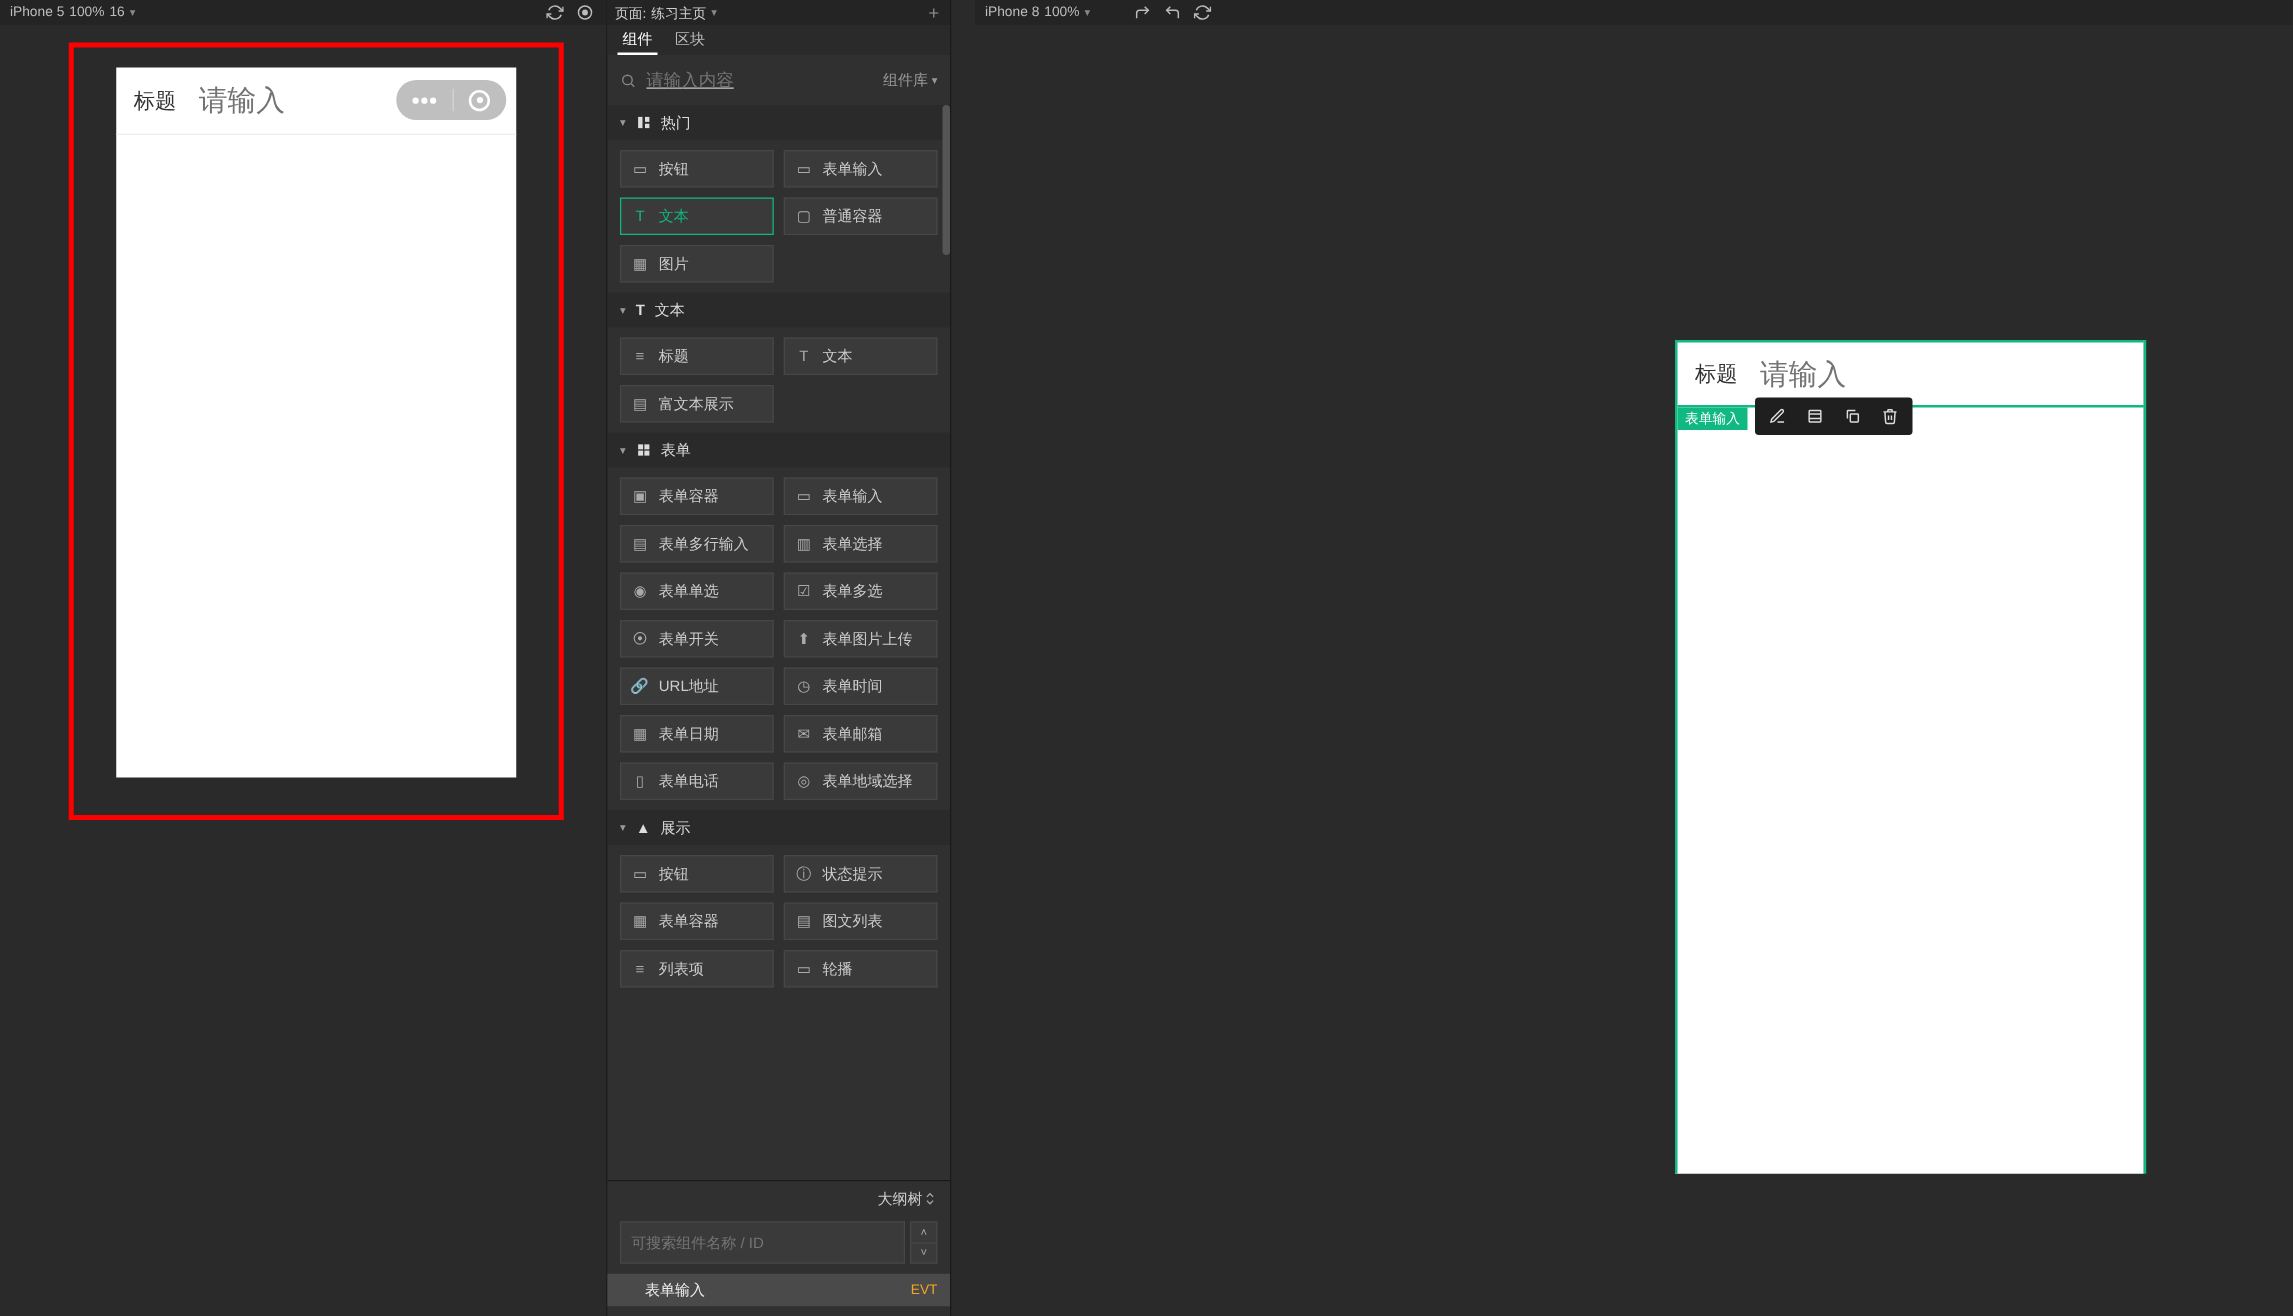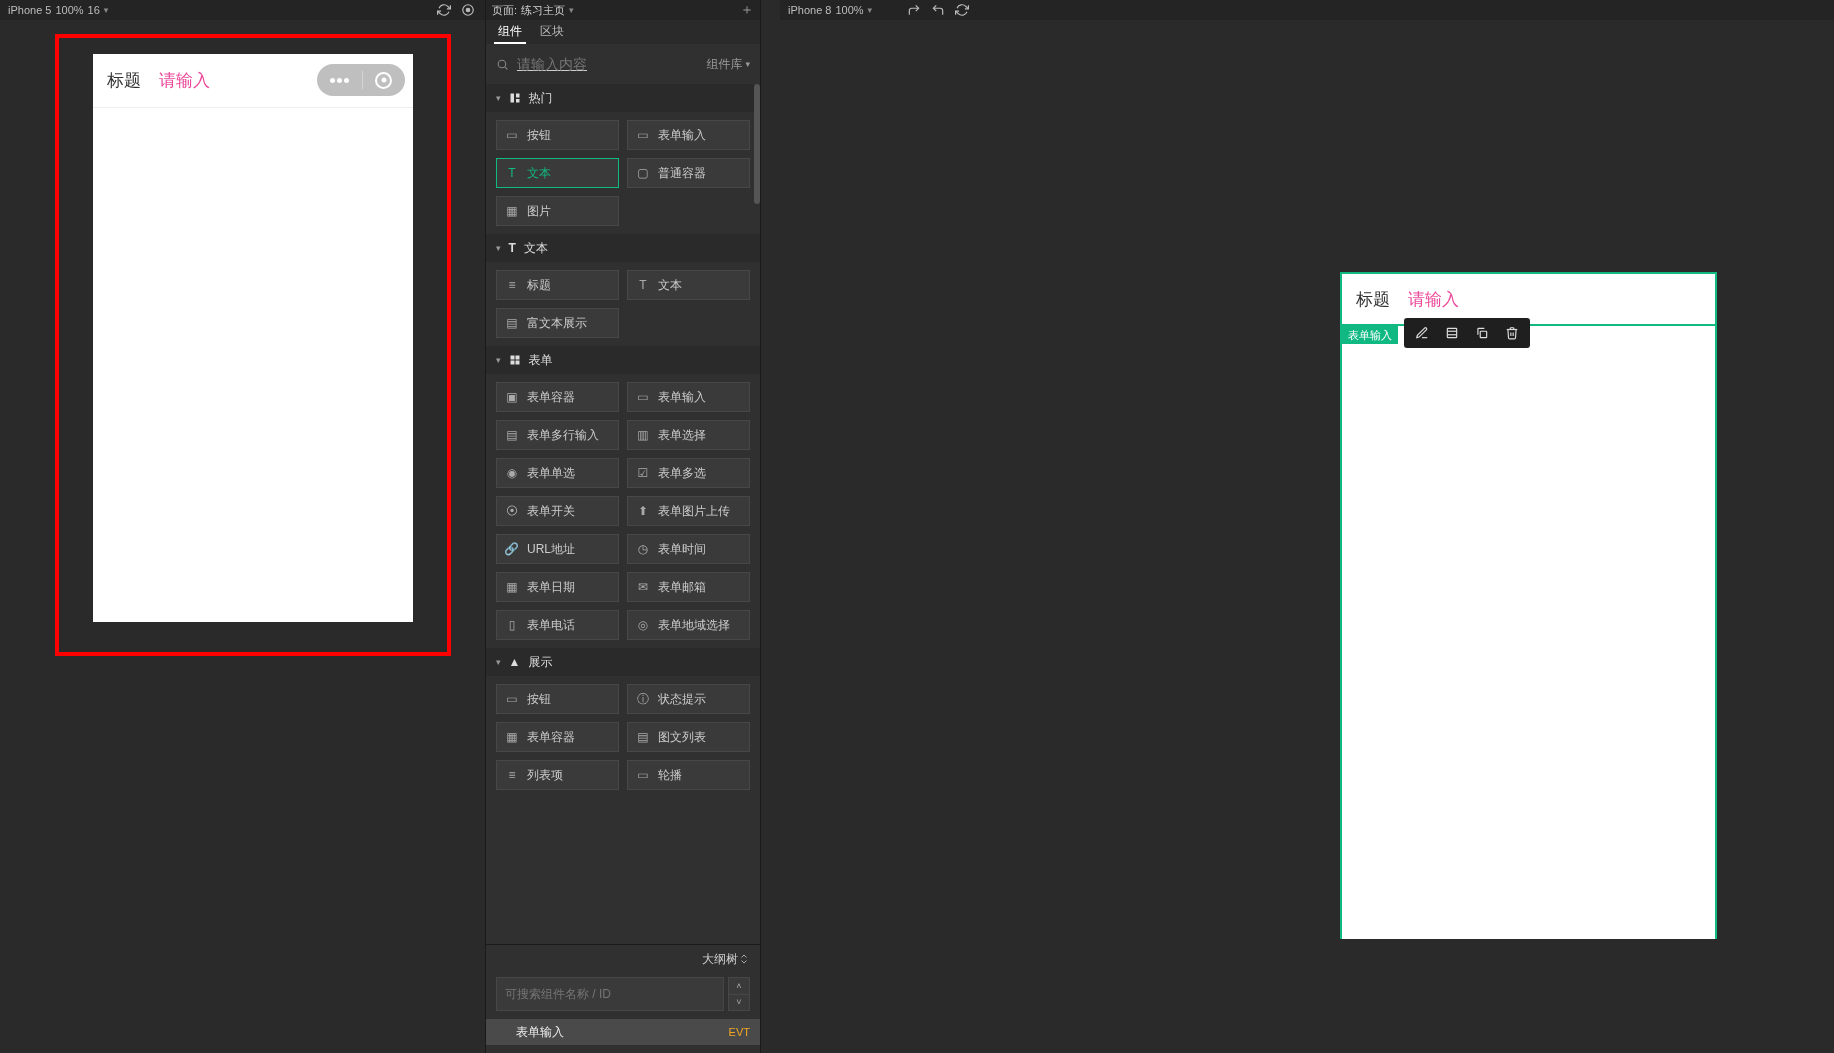--- a/index.html
+++ b/index.html
@@ -79,22 +79,22 @@
     border-bottom: 1px solid #eee;
     position: relative;
   }
   .hdr-title {
     color: #333;
     font-size: 17px;
     font-weight: 500;
     margin-right: 18px;
   }
   .hdr-ph {
-    color: #ec4899;
-    font-size: 17px;
+    color: #737373;
+    font-size: 23px;
   }
   .mini-pill {
     position: absolute;
     right: 8px;
     top: 10px;
     width: 88px;
     height: 32px;
     border-radius: 16px;
     background: rgba(0,0,0,0.25);
     display: flex;

